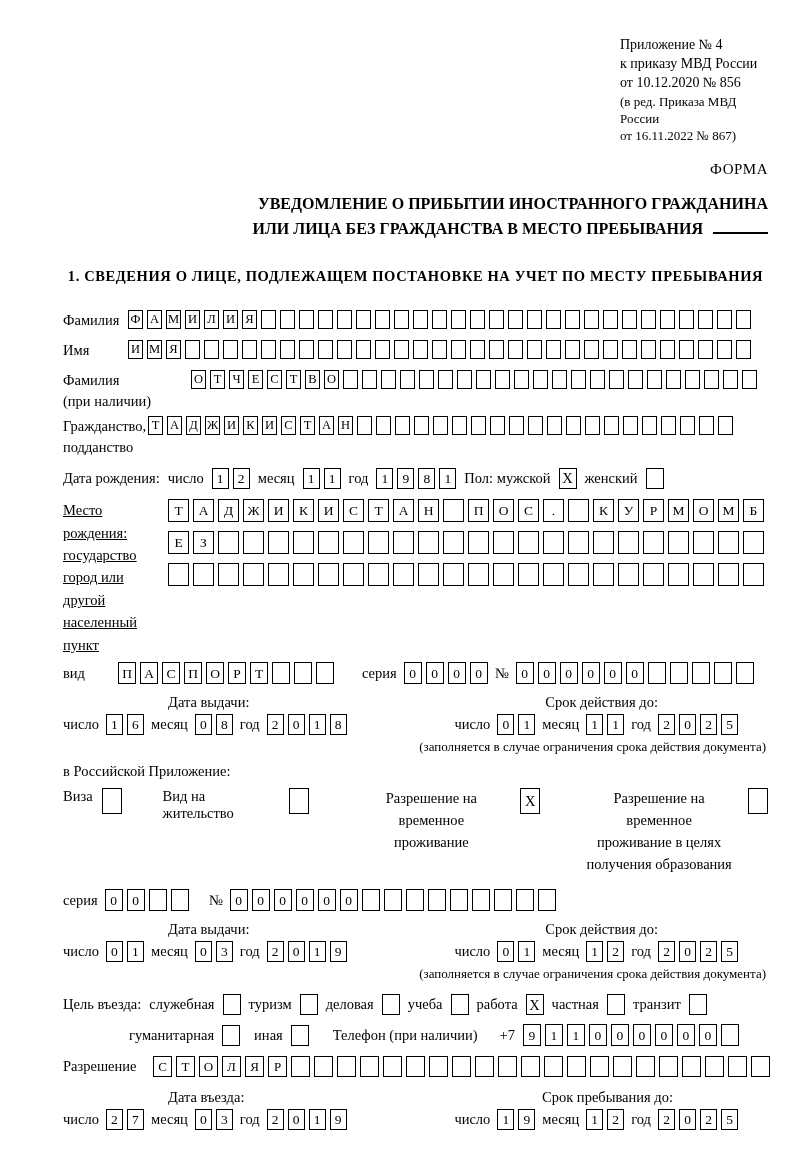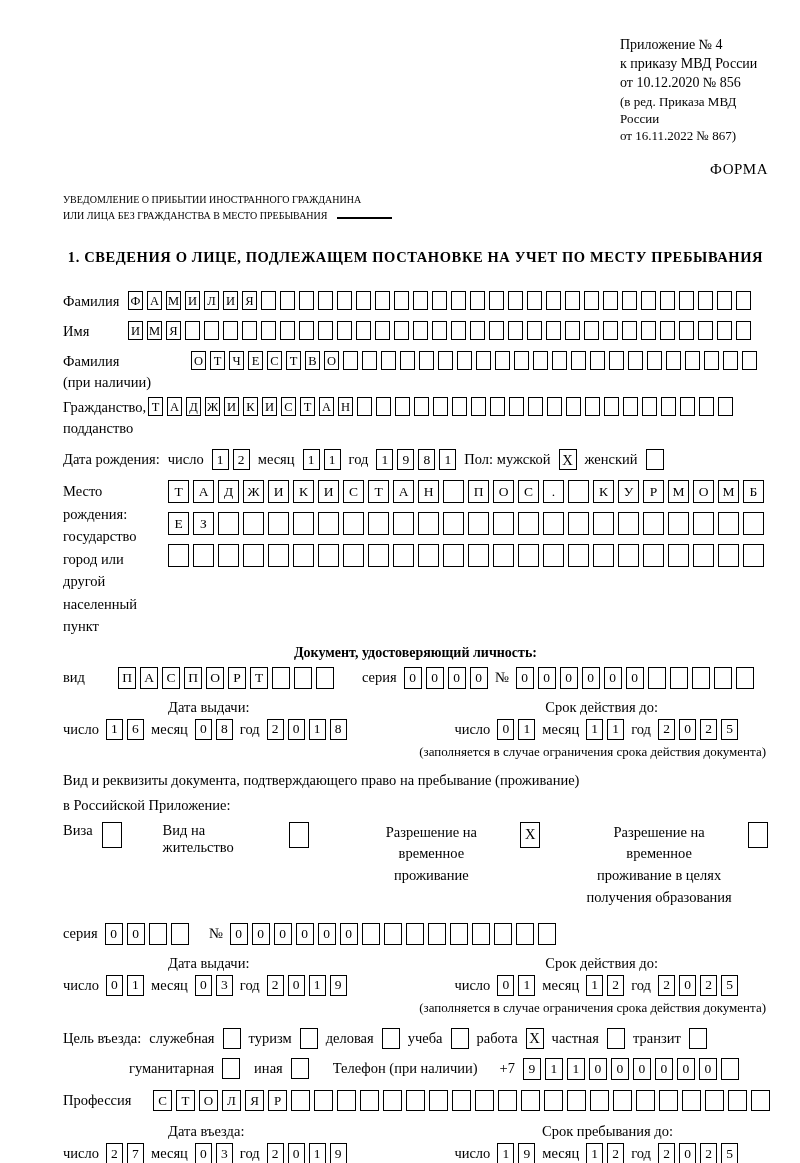--- a/index.html
+++ b/index.html
@@ -8,28 +8,28 @@
     width:800px; height:1163px; background:#ffffff; color:#000;
     font-family:"Liberation Serif", "DejaVu Serif", serif;
     padding:36px 32px 0 63px; position:relative; overflow:hidden;
     margin:0 auto;
   }
   
   .appendix { margin-left:557px; font-size:14px; line-height:1.35; }
   .appendix .rev { font-size:13px; line-height:1.3; margin-top:1px; }
   .form-label { text-align:right; font-weight:normal; font-size:15px; margin-top:16px; letter-spacing:.5px; }
   
-  .title { text-align:left; font-weight:normal; font-size:10px; margin-top:14px; line-height:1.55; }
+  .title { text-align:right; font-weight:bold; font-size:16px; margin-top:14px; line-height:1.55; }
   .blank-line { display:inline-block; width:55px; border-bottom:2px solid #000; margin-left:10px; }
   .section-heading { margin-top:26px; font-weight:bold; font-size:14.5px; letter-spacing:.6px; text-align:center; }
   
   .frow { display:flex; align-items:flex-start; margin-top:9px; font-size:14.5px; }
   .inline { align-items:center; }
   .lbl { font-size:14.5px; line-height:1.45; flex:none; }
-  .w65{width:65px;} .w95{width:128px;} .w85{width:85px;} .w105{width:105px;}
+  .w65{width:65px;} .w95{width:128px;} .w85{width:85px;} .w105{width:105px;text-decoration:underline;}
   .stack { display:flex; flex-direction:column; gap:9px; }
   
   .cg { display:inline-flex; gap:4px; flex:none; }
   .cg .c {
     width:15px; height:19px; border:1px solid #000; flex:none;
     display:inline-flex; align-items:center; justify-content:center;
     font-size:12.5px; line-height:1;
   }
   .sz16 .c { width:17px; height:21px; font-size:13.5px; }
   .sz17 .c { width:18px; height:22px; font-size:13.5px; }
@@ -347,21 +347,20 @@
           <span class="c"></span>
           <span class="c"></span>
           <span class="c"></span>
           <span class="c"></span>
           <span class="c"></span>
           <span class="c"></span>
         </div>
     </div>
   </div>
 
-  <div class="doc-heading">Документ, удостоверяющий личность:</div>
 
   <div class="frow inline" style="gap:7px; margin-top:6px">
     <span class="lbl" style="width:48px">вид</span>
     <div class="cg sz17">
         <span class="c">П</span>
         <span class="c">А</span>
         <span class="c">С</span>
         <span class="c">П</span>
         <span class="c">О</span>
         <span class="c">Р</span>
@@ -433,21 +432,20 @@
       <div class="cg sz16">
           <span class="c">2</span>
           <span class="c">0</span>
           <span class="c">2</span>
           <span class="c">5</span>
         </div>
     </div>
   </div>
   <div class="note">(заполняется в случае ограничения срока действия документа)</div>
 
-  <div class="text-line">Вид и реквизиты документа, подтверждающего право на пребывание (проживание)</div>
   <div class="text-line" style="margin-top:8px">в Российской Приложение:</div>
 
   <div class="permit-row">
     <div class="popt">
       <span>Виза</span>
       <div class="cg szbox">
           <span class="c"></span>
         </div>
     </div>
     <div class="popt" style="margin-left:22px">
@@ -604,21 +602,21 @@
         <span class="c">0</span>
         <span class="c">0</span>
         <span class="c">0</span>
         <span class="c">0</span>
         <span class="c">0</span>
         <span class="c"></span>
       </div>
   </div>
 
   <div class="frow" style="margin-top:10px">
-    <span class="lbl" style="width:90px">Профессия</span>
+    <span class="lbl" style="width:90px">Разрешение</span>
     <div class="cg sz19">
         <span class="c">С</span>
         <span class="c">Т</span>
         <span class="c">О</span>
         <span class="c">Л</span>
         <span class="c">Я</span>
         <span class="c">Р</span>
         <span class="c"></span>
         <span class="c"></span>
         <span class="c"></span>

